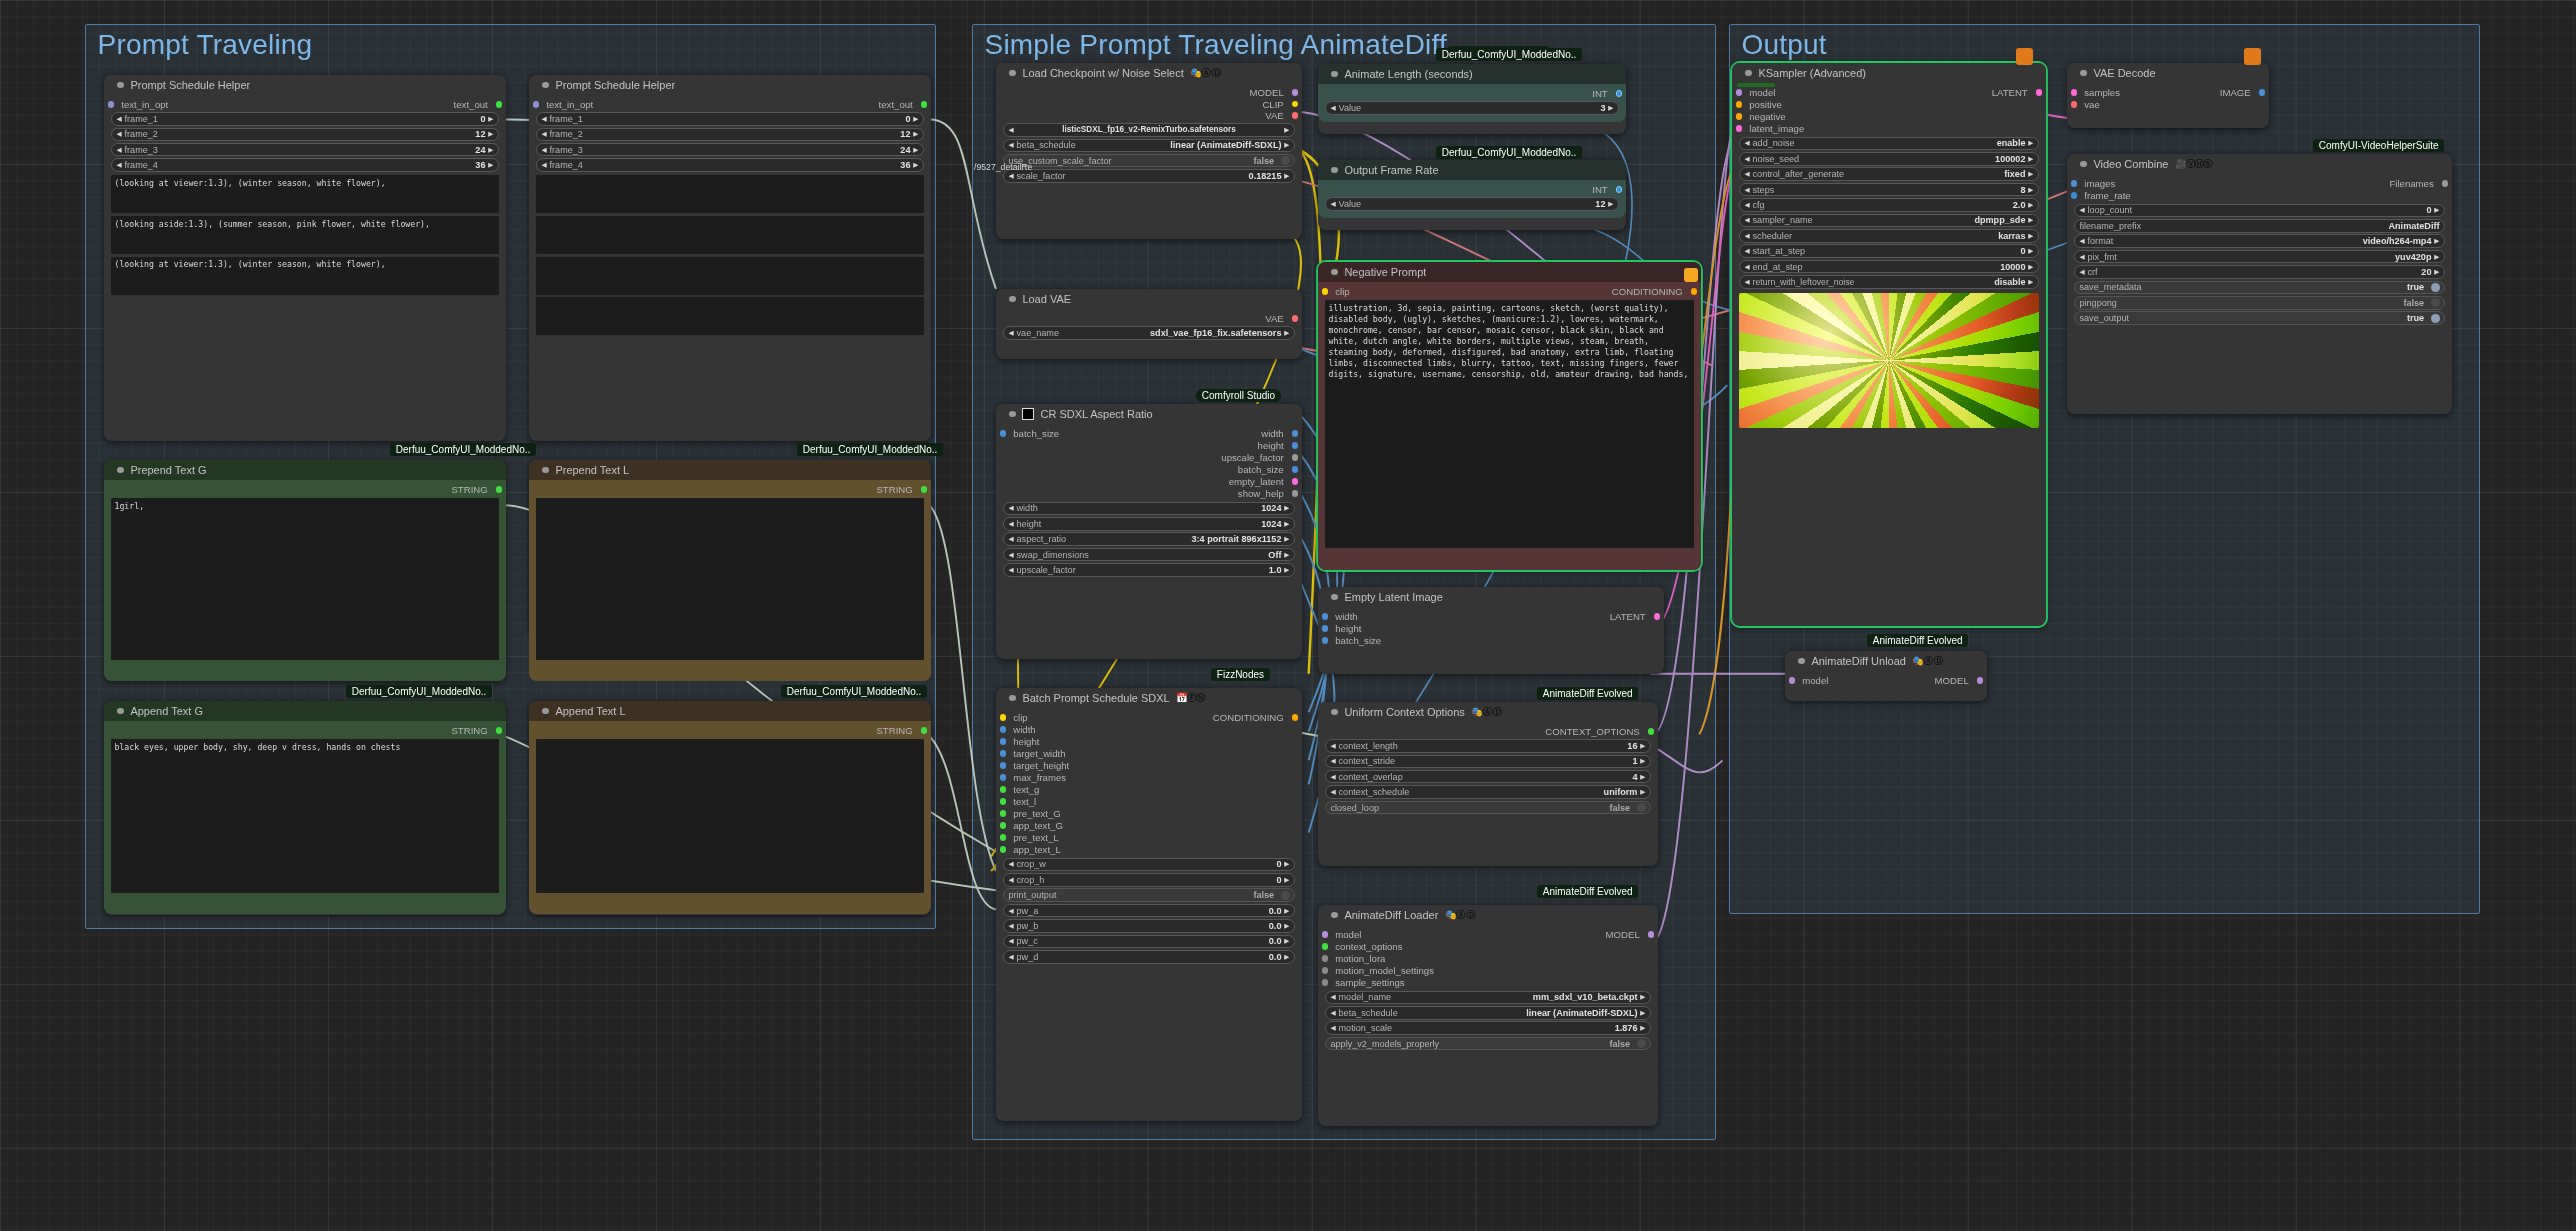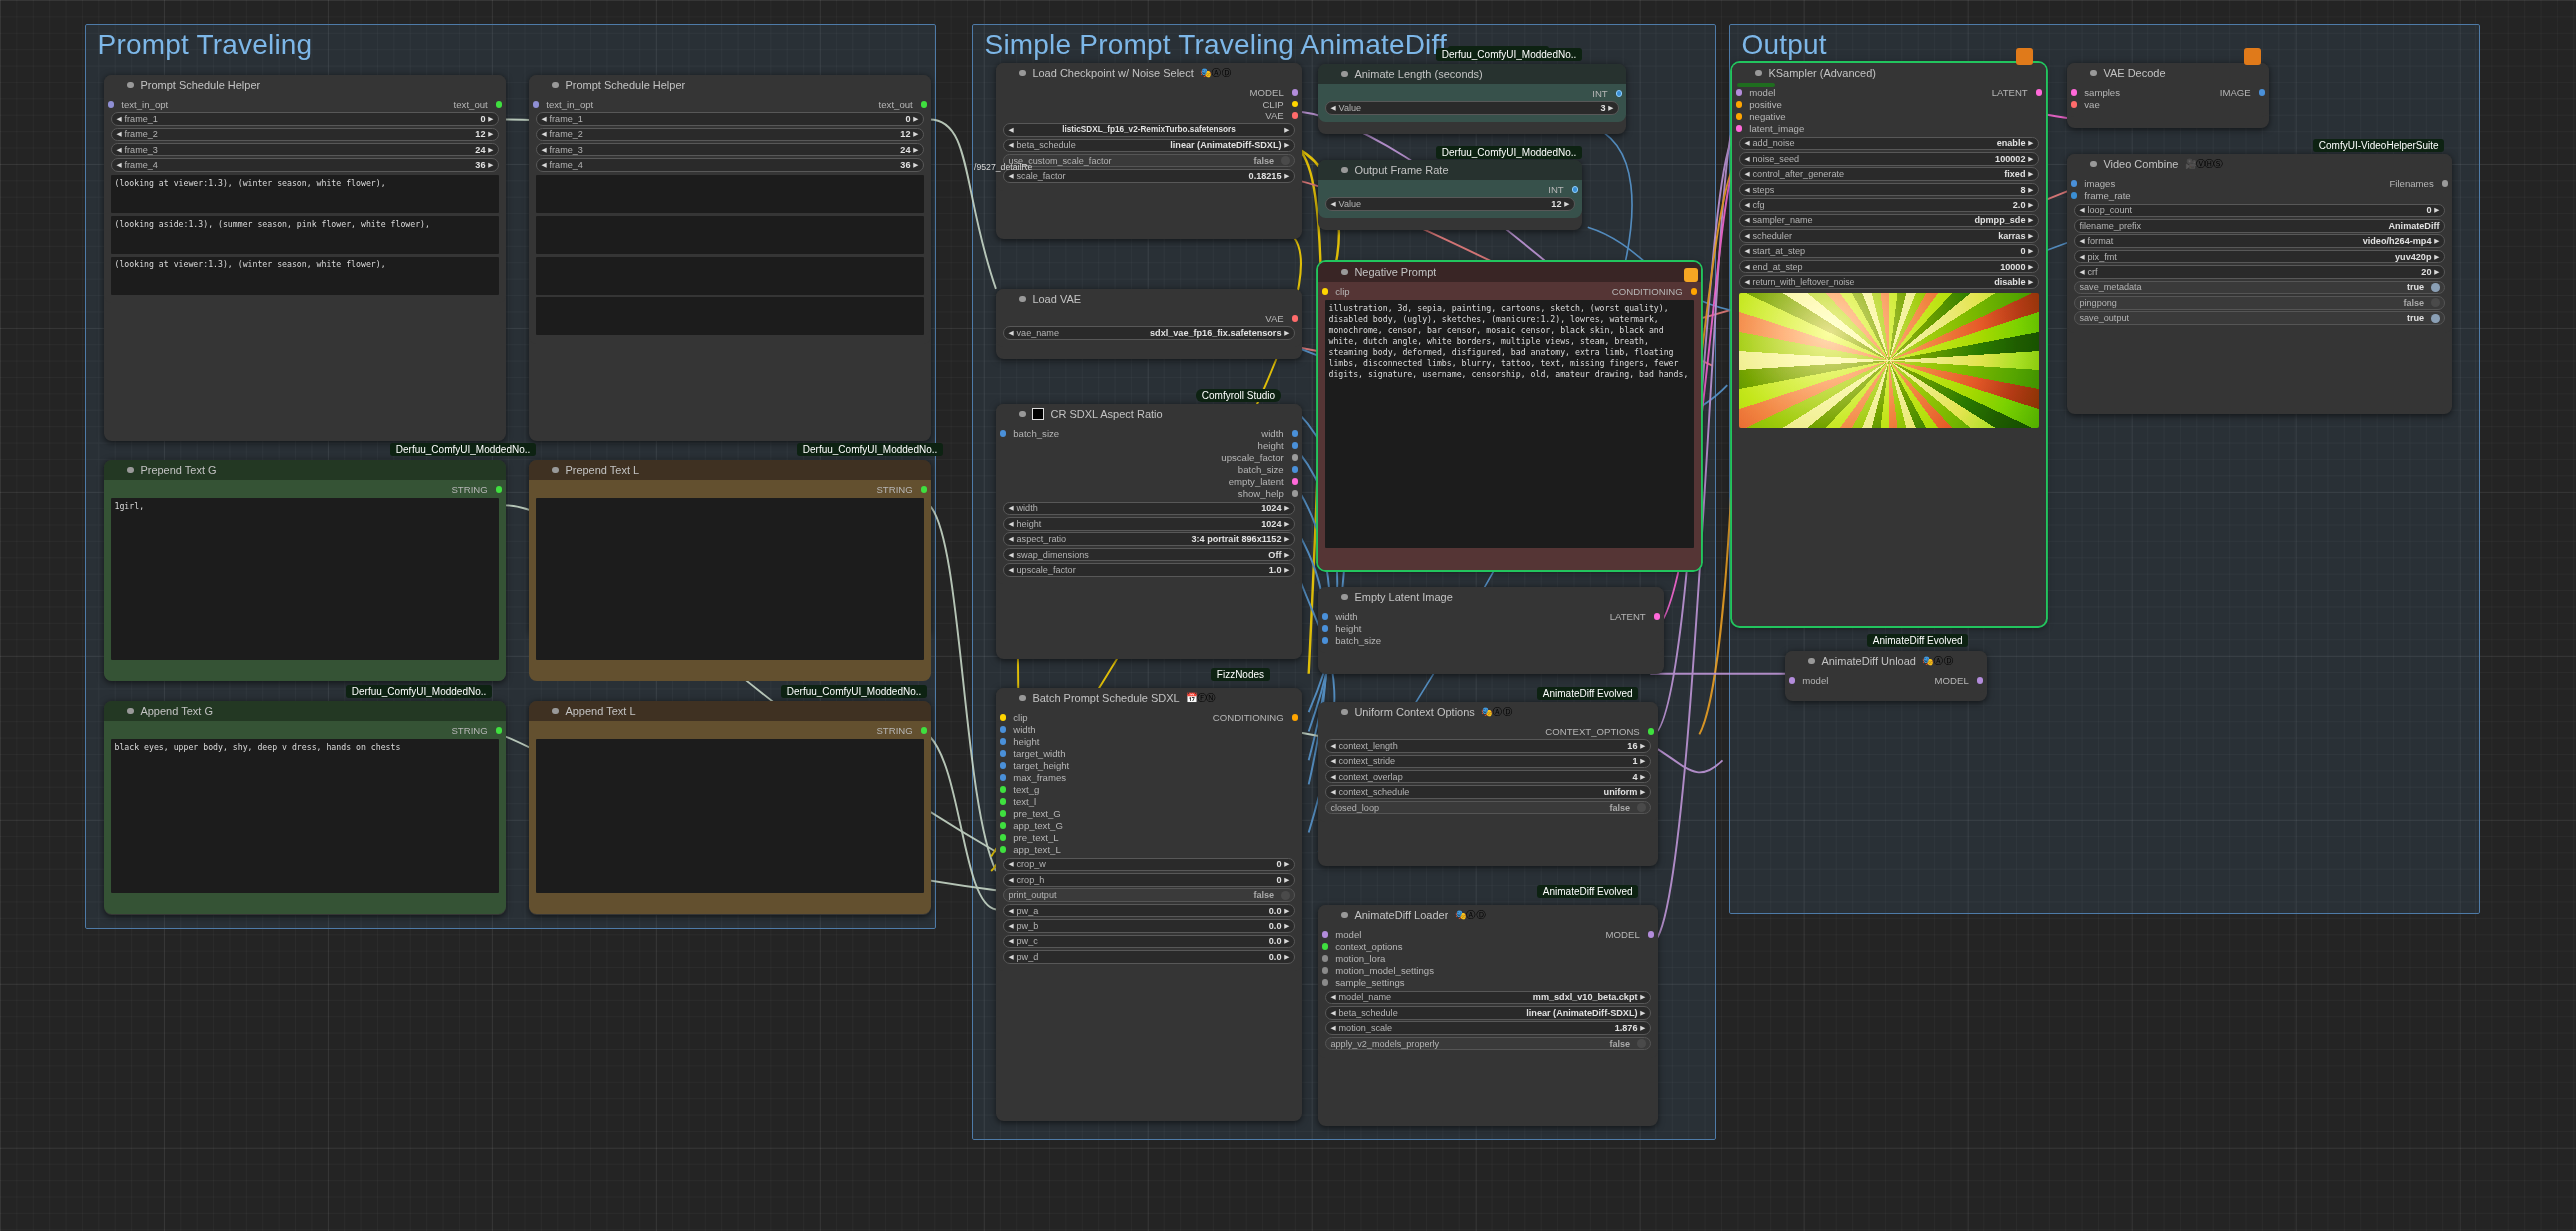--- a/index.html
+++ b/index.html
@@ -17,21 +17,21 @@
   }
   .canvas { position:absolute; inset:0; }
   svg.links { position:absolute; inset:0; width:2576px; height:1232px; pointer-events:none; }
 
   
   .group { position:absolute; border:1px solid #4e7ba8; border-radius:1.9px; background:rgba(70,110,150,.17); }
   .group-title { position:absolute; top:3.8px; left:11.5px; font-size:28px; color:#7db7e8; letter-spacing:0.2px; }
 
   
   .node { position:absolute; border-radius:7.7px; background:#353535; box-shadow:0 1.9px 6.7px rgba(0,0,0,.55); }
-  .nhdr { height:20px; border-radius:7.7px 7.7px 0 0; background:#353535; display:flex; align-items:center; padding:0 23px; gap:6.7px; }
+  .nhdr { height:20px; border-radius:7.7px 7.7px 0 0; background:#353535; display:flex; align-items:center; padding:0 13px; gap:6.7px; }
   .nhdr .dot { width:6.7px; height:6.7px; border-radius:50%; background:#999; flex:0 0 auto;}
   .ntitle { font-size:11px; color:#c3c3c3; white-space:nowrap; overflow:hidden; }
   .nbody { border-radius:0 0 7.7px 7.7px; background:#353535; padding:3.8px 0 5.8px 0; position:relative; }
   .node.dark .nhdr, .node.dark .nbody { background:#353535; }
 
   .green .nhdr { background:#233823; } .green .nbody { background:#355335; }
   .brown .nhdr { background:#3f3122; } .brown .nbody { background:#63502f; }
   .teal  .nhdr { background:#27322f; } .teal  .nbody { background:#37514b; }
   .red   .nhdr { background:#392525; } .red   .nbody { background:#553535; }
 
@@ -618,21 +618,21 @@
           </span>
           <span class="lab">
             <span class="val">3</span>
             <span class="arr">▶</span>
           </span>
         </div>
     </div>
   </div>
 
   <div class="badge" style="left:1436px; top:146px;">Derfuu_ComfyUI_ModdedNo..</div>
-  <div class="node teal" style="left:1318px; top:160px; width:264px; height:70px;">
+  <div class="node teal" style="left:1318px; top:160px; width:308px; height:70px;">
     <div class="nhdr">
       <span class="dot"></span>
       <span class="ntitle">Output Frame Rate</span>
     </div>
     <div class="nbody">
       <div class="prow">
         <span class="pout" style="background:#3b8fd4;border:1px solid #8fd0ff"></span>
         <span class="poutname">INT</span>
       </div>
       <div class="w">

